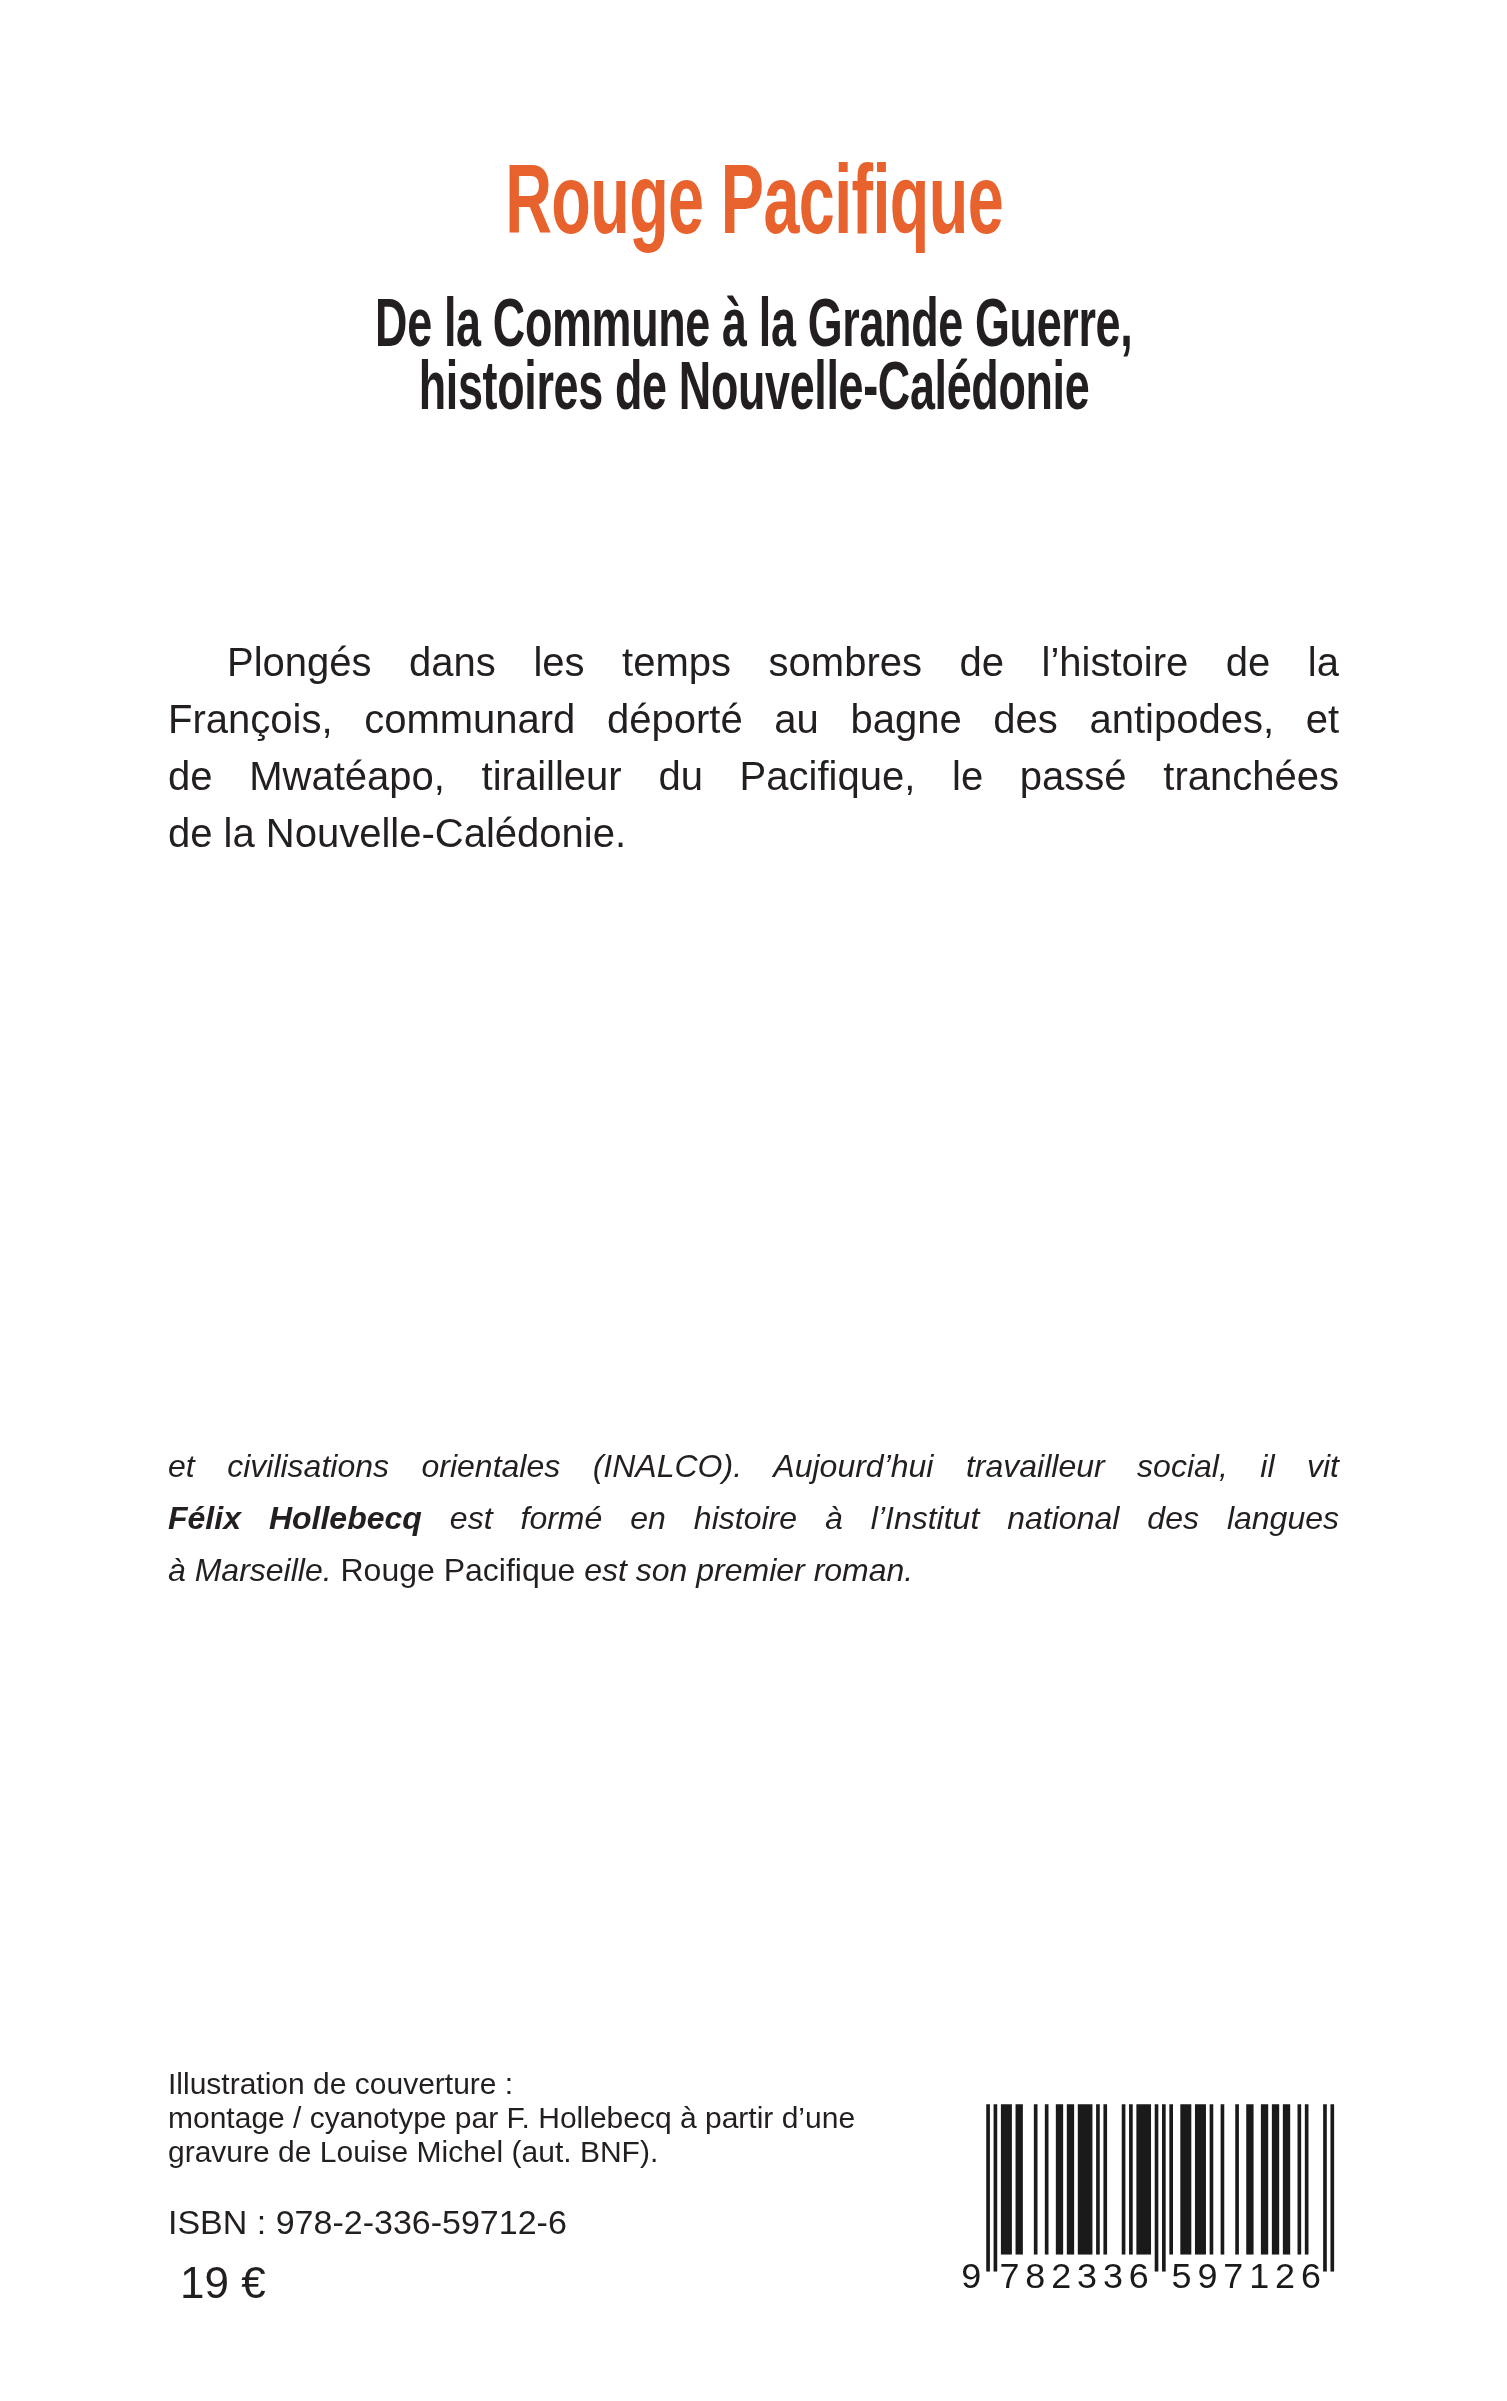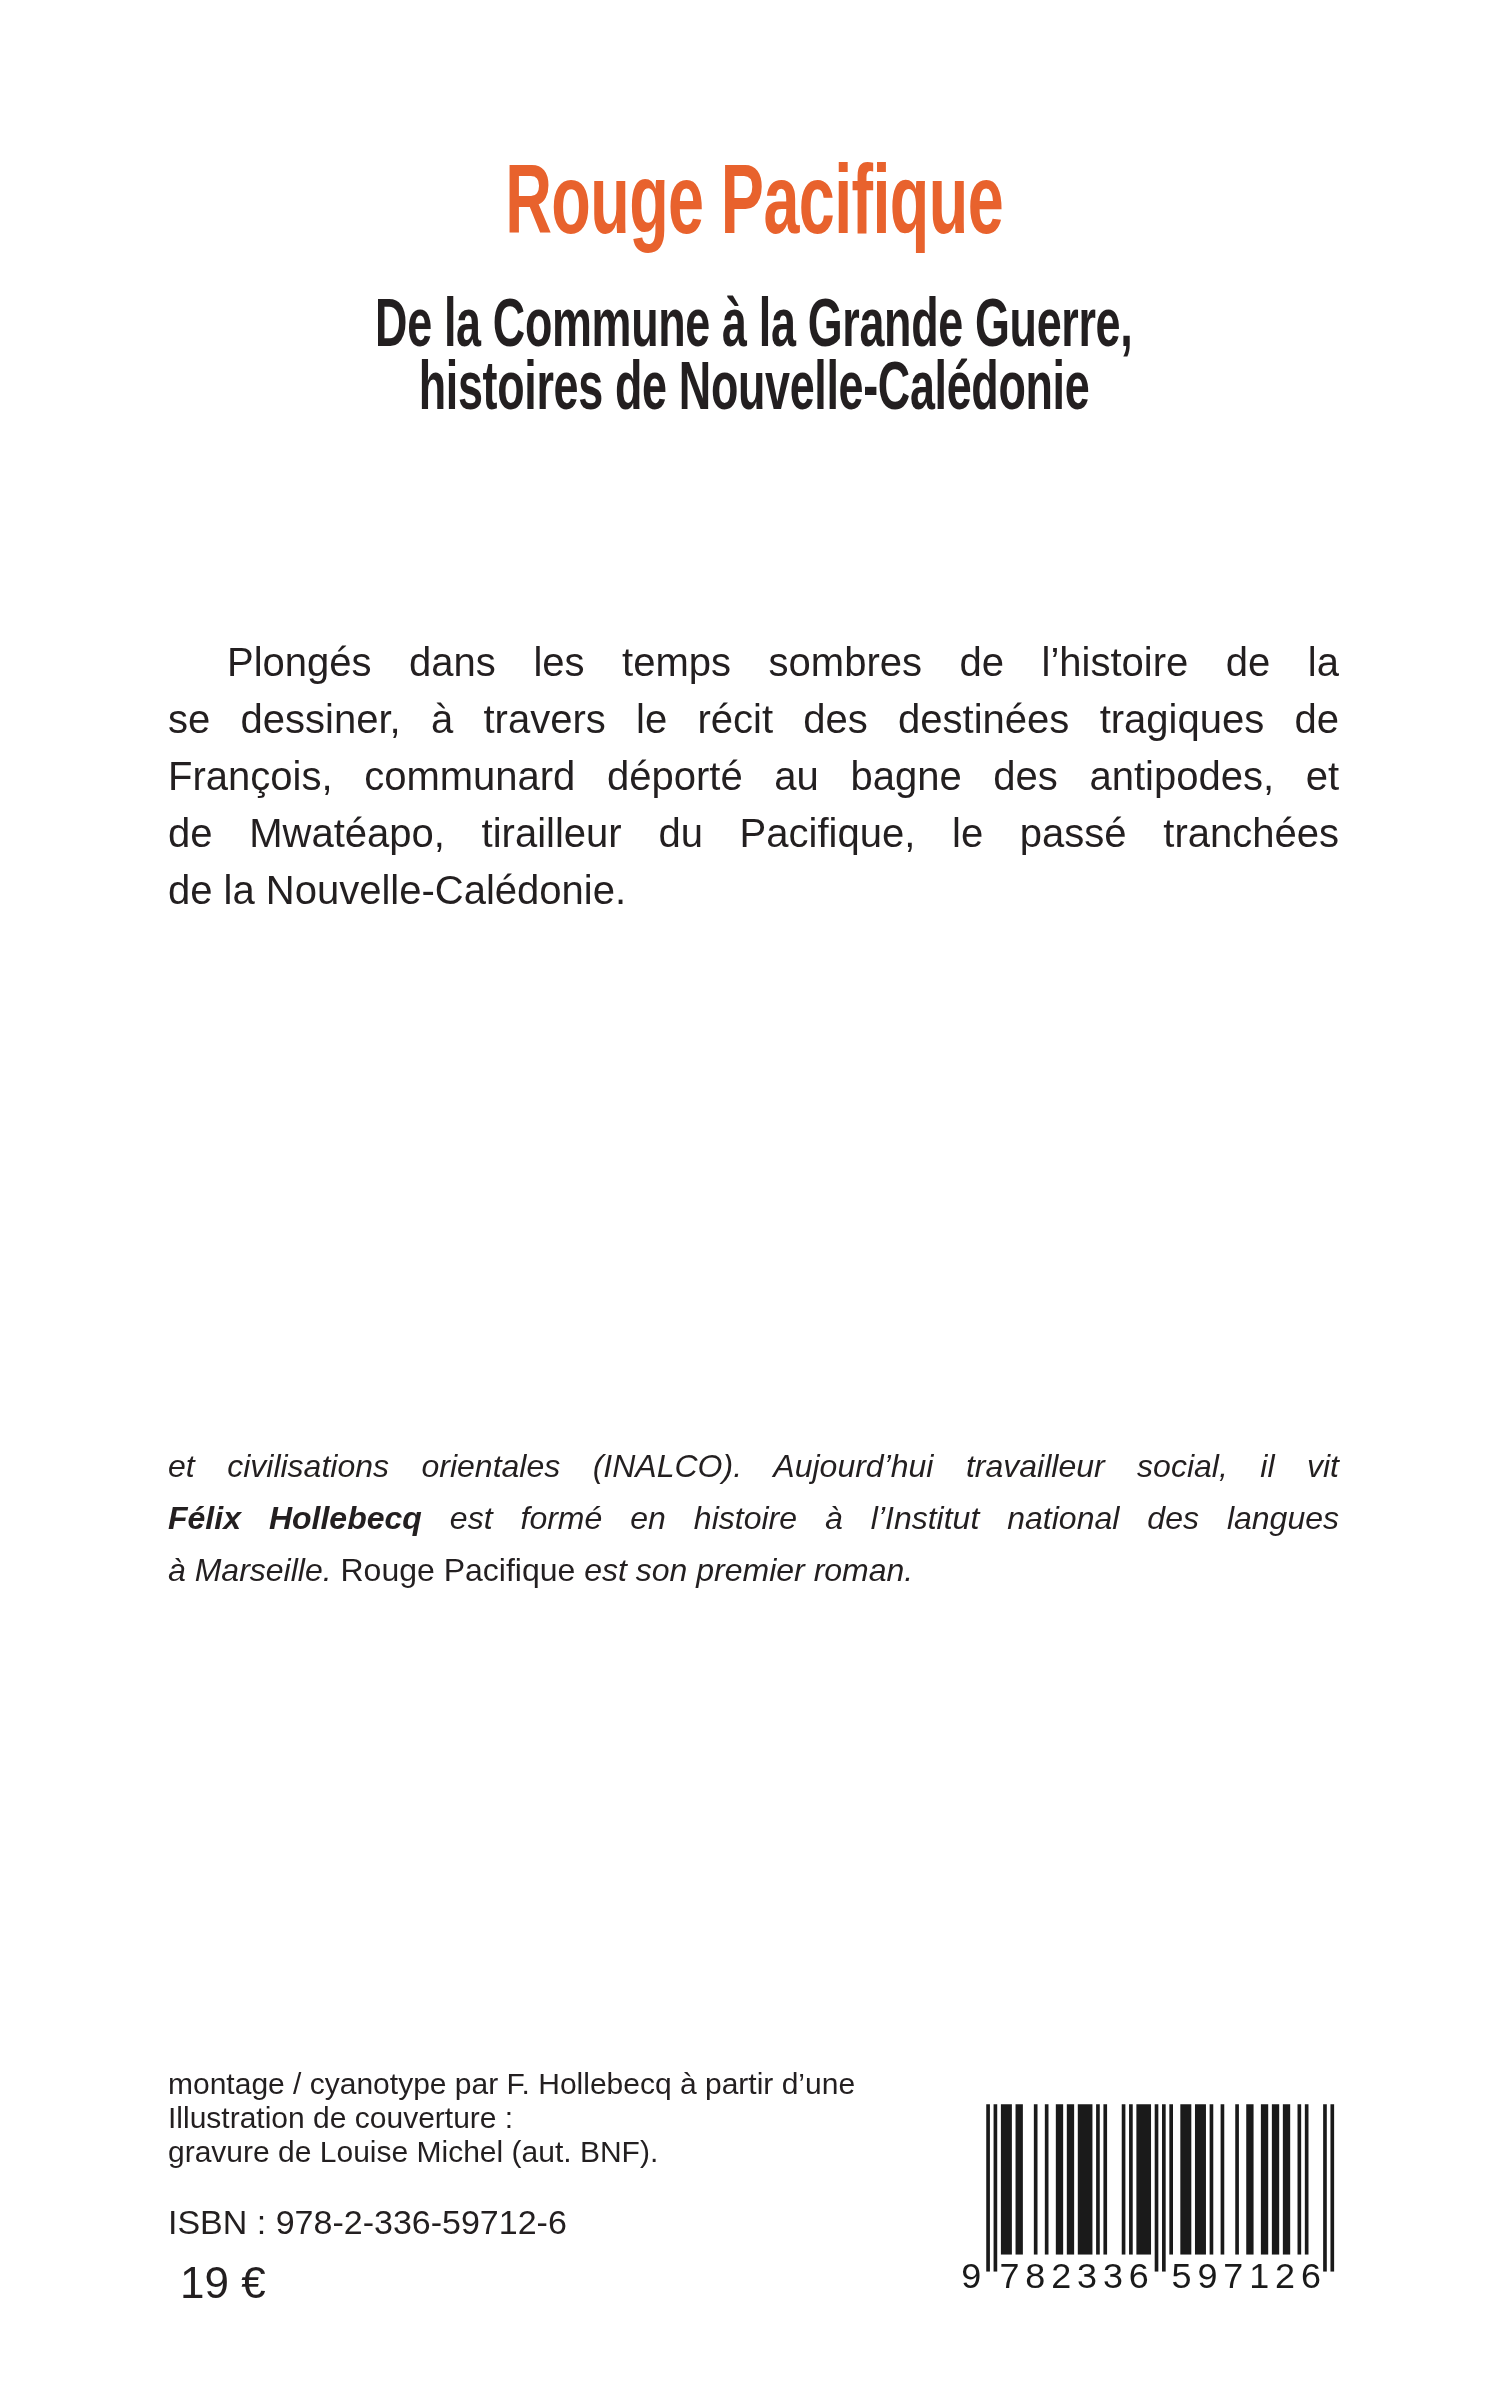--- a/index.html
+++ b/index.html
@@ -78,36 +78,35 @@
       <span class="cond">De la Commune à la Grande Guerre,</span>
     </div>
     <div>
       <span class="cond">histoires de Nouvelle-Calédonie</span>
     </div>
   </div>
 
   <div class="synopsis" id="synopsis">
       <div class="para">
         <div class="line just indent">Plongés dans les temps sombres de l’histoire de la</div>
-        <div class="line just">se dessiner, à travers le récit des destinées tragiques de</div>
         <div class="line just">François, communard déporté au bagne des antipodes, et</div>
         <div class="line just">de Mwatéapo, tirailleur du Pacifique, le passé tranchées</div>
         <div class="line">de la Nouvelle-Calédonie.</div>
       </div>
     </div>
 
   <div class="bio" id="bio">
       <div class="bline just"><span class="i">et civilisations orientales (INALCO). Aujourd’hui travailleur social, il vit</span></div>
       <div class="bline just"><span class="bi">Félix Hollebecq</span><span class="i"> est formé en histoire à l’Institut national des langues</span></div>
       <div class="bline"><span class="i">à Marseille. </span><span class="r">Rouge Pacifique</span><span class="i"> est son premier roman.</span></div>
     </div>
 
   <div class="credits" id="credits">
+      <div>Illustration de couverture :</div>
       <div>montage / cyanotype par F. Hollebecq à partir d’une</div>
-      <div>Illustration de couverture :</div>
       <div>gravure de Louise Michel (aut. BNF).</div>
     </div>
 
   <div class="isbn">ISBN : 978-2-336-59712-6</div>
 
   <div class="price">19 €</div>
 
   <svg class="barcode" id="barcode" viewBox="0 0 420 210">
     <g id="bars">
         <rect x="32.00" y="0" width="3.87" height="177"></rect>

